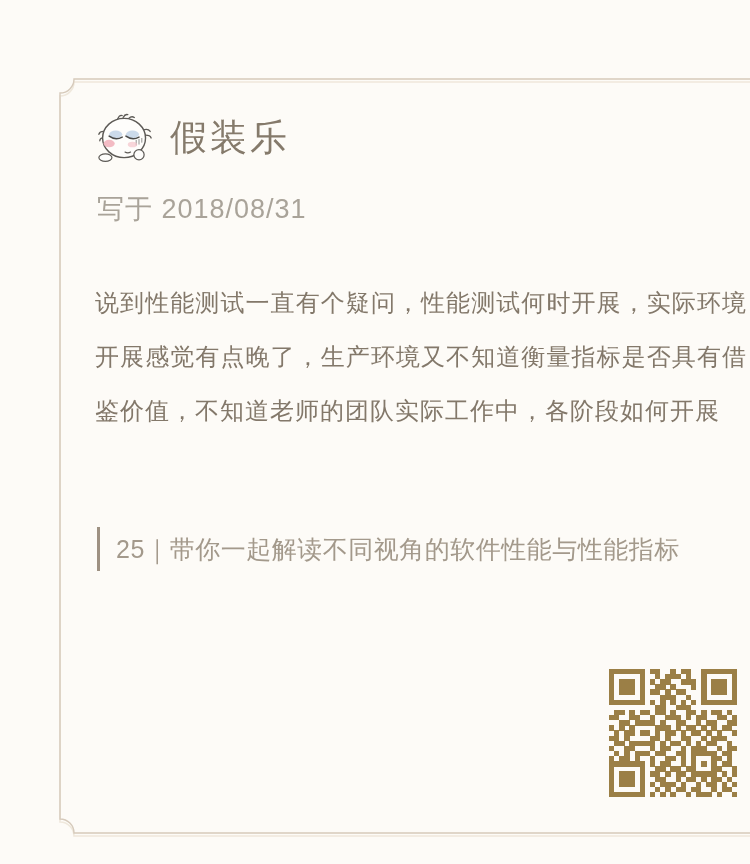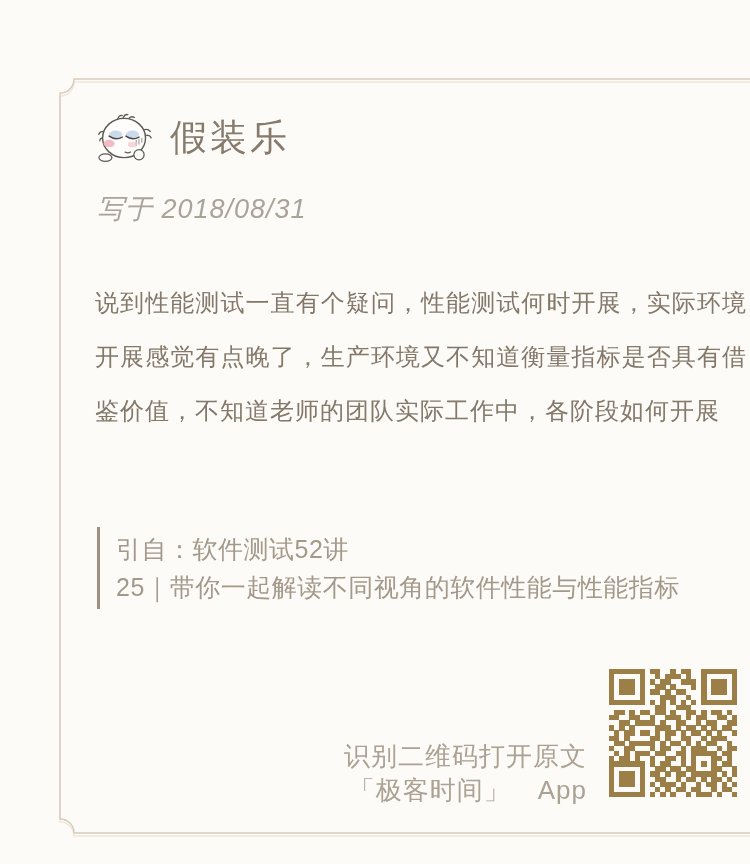--- a/index.html
+++ b/index.html
@@ -25,21 +25,21 @@
   }
   .avatar { width: 56px; height: 52px; display: block; }
   .author-name {
     margin: 0;
     font-size: 37px; font-weight: 500;
     color: #857a6b; letter-spacing: 3px;
     line-height: 1.2;
   }
   .date-line {
     position: absolute; left: 57px; top: 191px;
-    font-size: 27px; color: #a9a399; letter-spacing: 1px; font-style: italic;
+    font-size: 27px; color: #a9a399; letter-spacing: 1px;
   }
   .comment-text {
     position: absolute; left: 55px; top: 276px;
     width: 652px; margin: 0;
     font-size: 24px; line-height: 54px;
     color: #83786a; letter-spacing: 1px;
     text-align: justify;
   }
   .quote-block {
     position: absolute; left: 57px; top: 527px;
@@ -102,28 +102,23 @@
       </svg>
     </span>
     <h1 class="author-name">假装乐</h1>
   </div>
 
   <div class="date-line">写于 2018/08/31</div>
 
   <p class="comment-text">说到性能测试一直有个疑问，性能测试何时开展，实际环境开展感觉有点晚了，生产环境又不知道衡量指标是否具有借鉴价值，不知道老师的团队实际工作中，各阶段如何开展</p>
 
   <div class="quote-block">
-    <div>引自：软件测试52讲</div>
     <div>25｜带你一起解读不同视角的软件性能与性能指标</div>
   </div>
 
-  <div class="footer-text">
-    <div>识别二维码打开原文</div>
-    <div>「极客时间」　App</div>
-  </div>
 
   <div class="qr-code">
       <svg viewBox="0 0 25 25" shape-rendering="crispEdges">
         <rect x="0" y="0" width="1.05" height="1.05" fill="#9b7f46"></rect>
         <rect x="1" y="0" width="1.05" height="1.05" fill="#9b7f46"></rect>
         <rect x="2" y="0" width="1.05" height="1.05" fill="#9b7f46"></rect>
         <rect x="3" y="0" width="1.05" height="1.05" fill="#9b7f46"></rect>
         <rect x="4" y="0" width="1.05" height="1.05" fill="#9b7f46"></rect>
         <rect x="5" y="0" width="1.05" height="1.05" fill="#9b7f46"></rect>
         <rect x="6" y="0" width="1.05" height="1.05" fill="#9b7f46"></rect>

